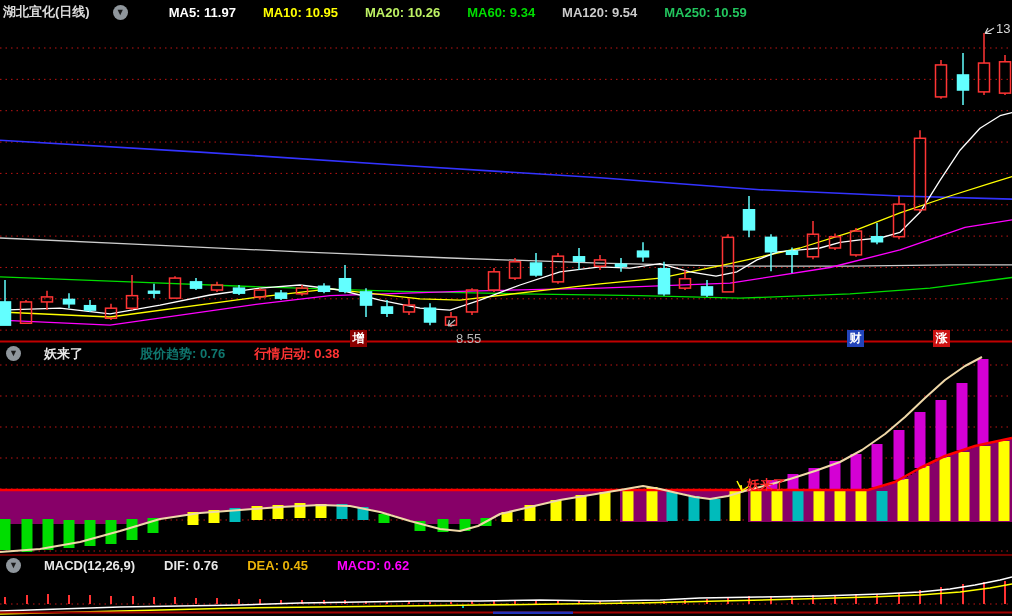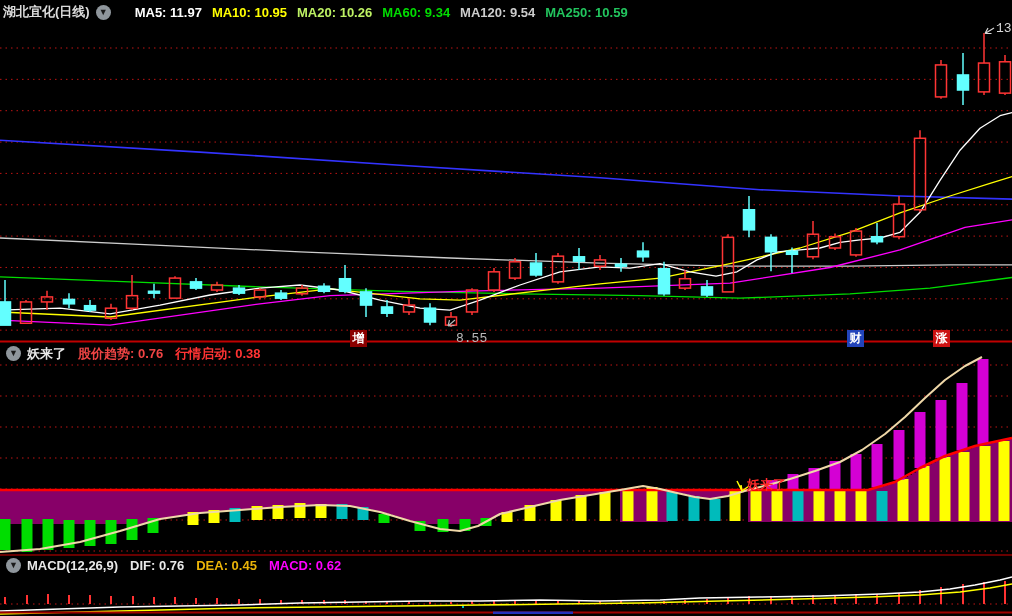--- a/index.html
+++ b/index.html
@@ -1,35 +1,35 @@
 <!DOCTYPE html>
 <html><head>
 <meta charset="utf-8">
 <style>
   html,body{margin:0;padding:0;background:#000;}
   .screen{position:relative;width:1012px;height:616px;background:#000;overflow:hidden;
           font-family:"Liberation Sans","DejaVu Sans",sans-serif;}
   .screen svg{position:absolute;left:0;top:0;z-index:1;}
-  .hdr{position:absolute;left:0;display:flex;align-items:center;gap:0;z-index:3;
+  .hdr{position:absolute;left:0;display:flex;align-items:center;gap:17px;z-index:3;
        font-size:13px;font-weight:bold;white-space:nowrap;}
   .hdr-top{top:3px;height:18px;}
   .hdr2{top:345px;height:17px;}
   .hdr3{top:557px;height:17px;}
   .title{color:#dcdcdc;padding-left:3px;}
   .circle-icon{width:15px;height:15px;border-radius:50%;background:#8f969c;color:#1a1a1a;
        font-size:9px;line-height:15px;text-align:center;margin:0 6px;flex:0 0 auto;}
   .ma-item{margin-right:10px;}
   .h-item{margin-right:12px;}
   .name-item{color:#e8e8e8;margin-right:12px;}
   .marker{position:absolute;width:17px;height:17px;color:#fff;font-size:12px;font-weight:bold;
        line-height:17px;text-align:center;z-index:4;}
   #marker-zeng{left:350px;top:330px;background:#8b0000;}
   #marker-cai{left:847px;top:330px;background:#2244bb;}
   #marker-zhang{left:933px;top:330px;background:#cc1111;}
-  .px-label{position:absolute;z-index:4;font-size:13px;color:#b8b8b8;font-family:Liberation Mono, monospace;}
+  .px-label{position:absolute;z-index:4;font-size:13px;color:#b8b8b8;}
   #label-855{left:456px;top:331px;}
   #label-13{left:996px;top:21px;color:#d8d8d8;}
   #label-yao{left:747px;top:476px;color:#ff2a2a;font-size:13px;font-weight:bold;z-index:4;position:absolute;}
 </style>
 </head>
 <body>
 
 <div class="screen">
 
   <svg id="chart-svg" width="1012" height="616" viewBox="0 0 1012 616">
@@ -580,21 +580,21 @@
     <span class="ma-item" style="color: rgb(255, 255, 0);">MA10: 10.95</span>
     <span class="ma-item" style="color: #bef264;">MA20: 10.26</span>
     <span class="ma-item" style="color: rgb(0, 221, 0);">MA60: 9.34</span>
     <span class="ma-item" style="color: rgb(204, 204, 204);">MA120: 9.54</span>
     <span class="ma-item" style="color: #22c55e;">MA250: 10.59</span>
   </div>
 
   <div class="hdr hdr2">
     <span class="circle-icon">▼</span>
     <span class="name-item">妖来了</span>
-    <span class="h-item" style="color: #ef4444;">股价趋势: 0.76</span>
+    <span class="h-item" style="color: #0f766e; margin-left: 28px;">股价趋势: 0.76</span>
     <span class="h-item" style="color: rgb(255, 51, 51);">行情启动: 0.38</span>
   </div>
 
   <div class="hdr hdr3">
     <span class="circle-icon">▼</span>
     <span class="name-item">MACD(12,26,9)</span>
     <span class="h-item" style="color: rgb(232, 232, 232); text-align: center;">DIF: 0.76</span>
     <span class="h-item" style="color: #eab308;">DEA: 0.45</span>
     <span class="h-item" style="color: rgb(255, 0, 255);">MACD: 0.62</span>
   </div>

